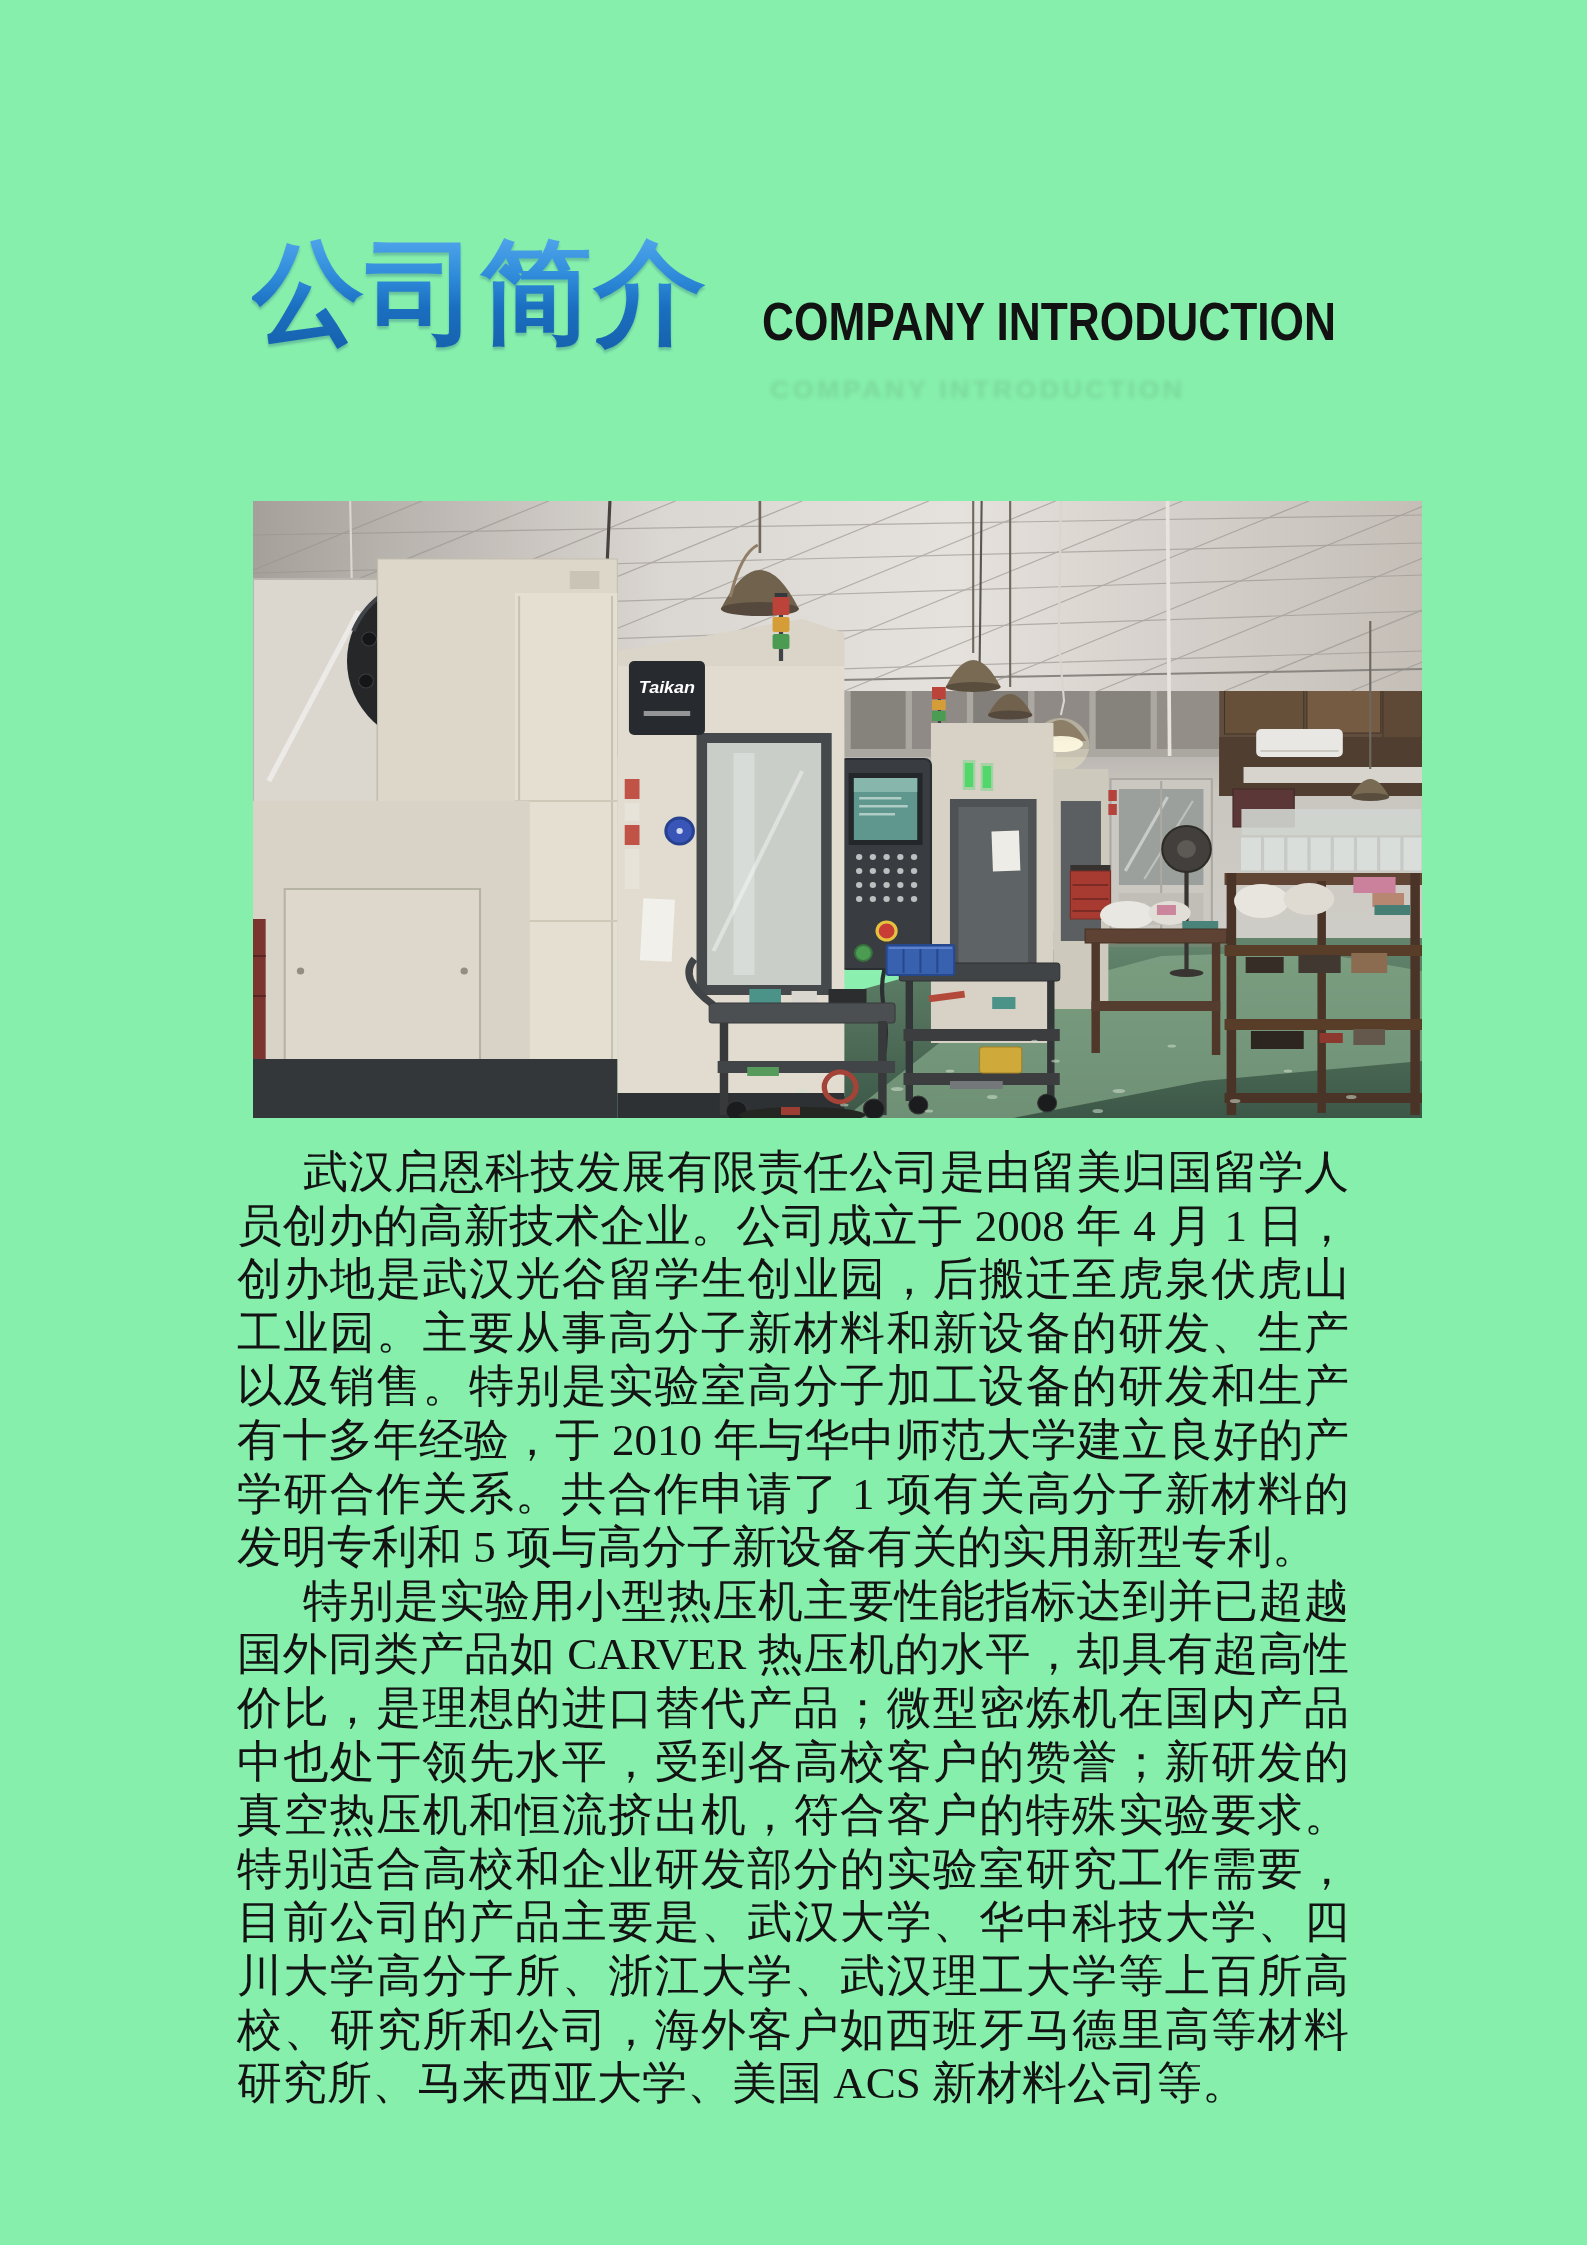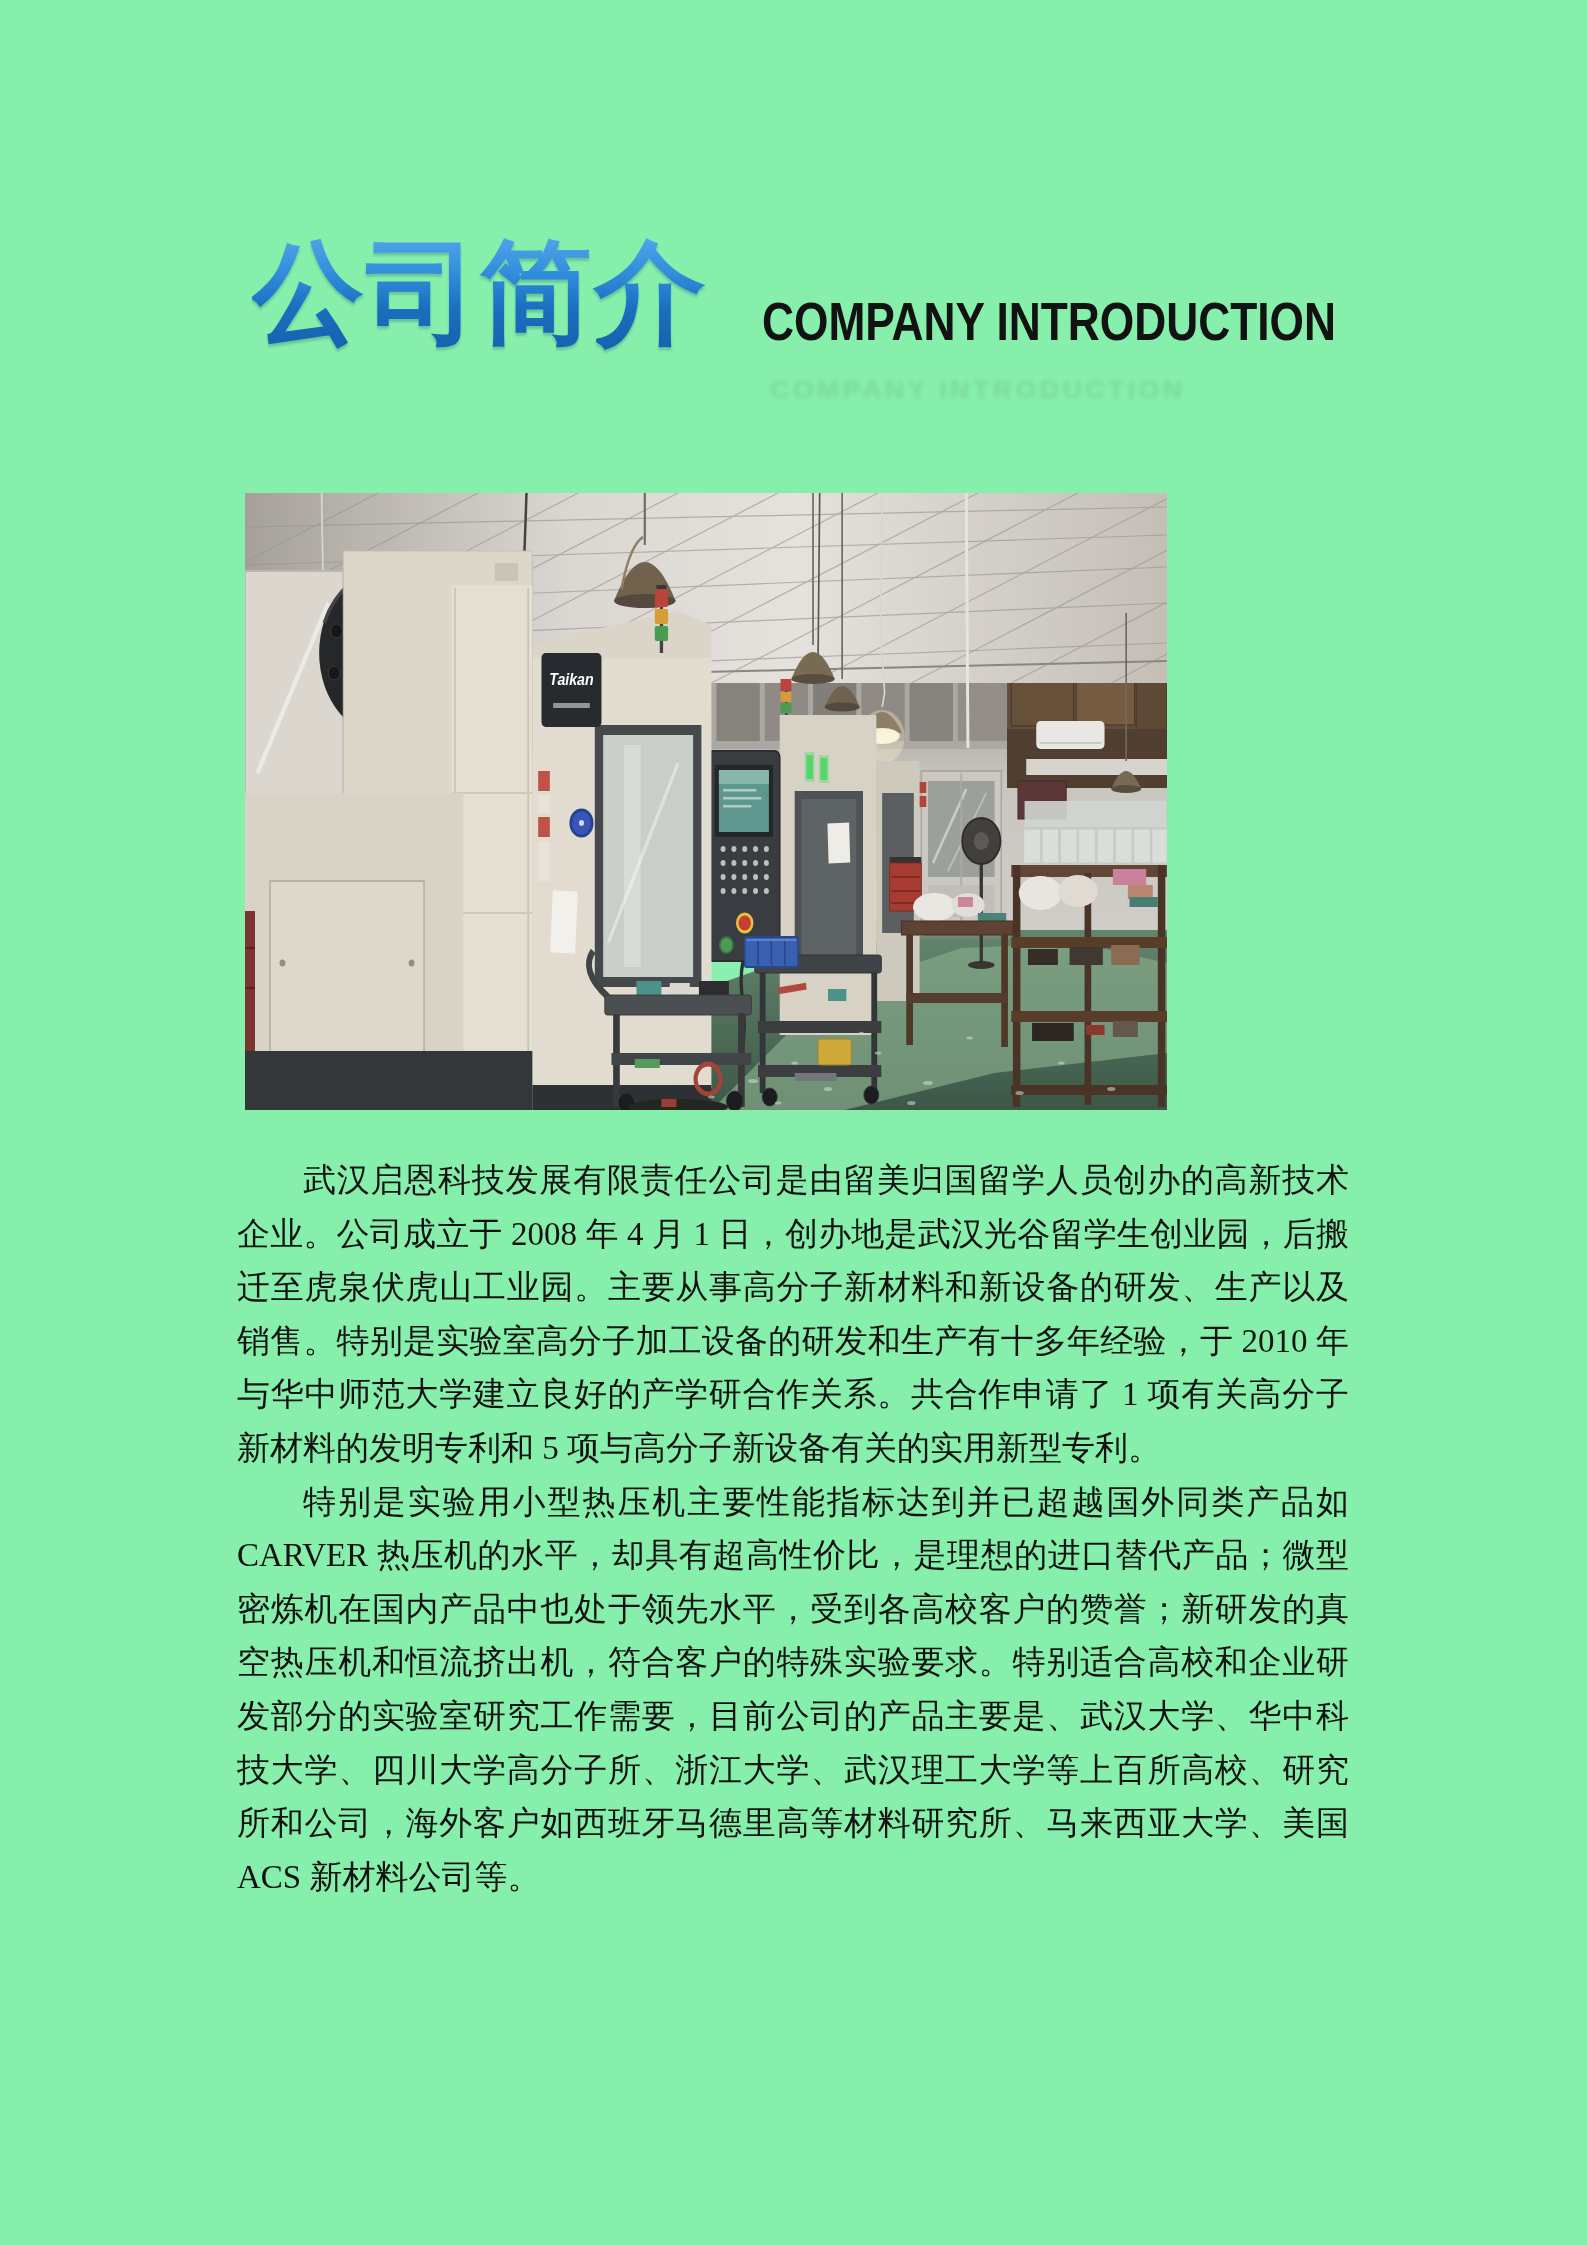--- a/index.html
+++ b/index.html
@@ -24,28 +24,28 @@
     color:#121212;white-space:nowrap;transform:scaleX(0.82);transform-origin:left top;
   }
   .ghost-title{
     position:absolute;left:770px;top:378px;
     font-family:"Liberation Sans", sans-serif;font-weight:700;font-size:24px;line-height:1;
     color:rgba(40,40,40,0.11);letter-spacing:3px;white-space:nowrap;
     transform:scaleX(1.12);transform-origin:left top;filter:blur(2px);
   }
 
   
-  .photo{position:absolute;left:237px;top:485px;width:922px;height:617px;margin:8px;}
+  .photo{position:absolute;left:237px;top:485px;width:1169px;height:617px;margin:16px;}
   .photo svg{width:100%;height:100%;display:block;filter:blur(0.6px) saturate(0.92);}
 
   
   .body-text{
     position:absolute;left:237px;top:1146px;width:1112px;
-    color:#131313;font-size:33px;line-height:53.6px;
-    text-align:justify;text-justify:inter-character;margin-top:8px;
+    color:#131313;font-size:45px;line-height:53.6px;
+    text-align:justify;text-justify:inter-character;
   }
   .body-text p{margin:0;text-indent:66px;}
   .bold-run{font-weight:bold;}
 </style>
 </head>
 <body>
 
 <div class="page">
 
   <header>

